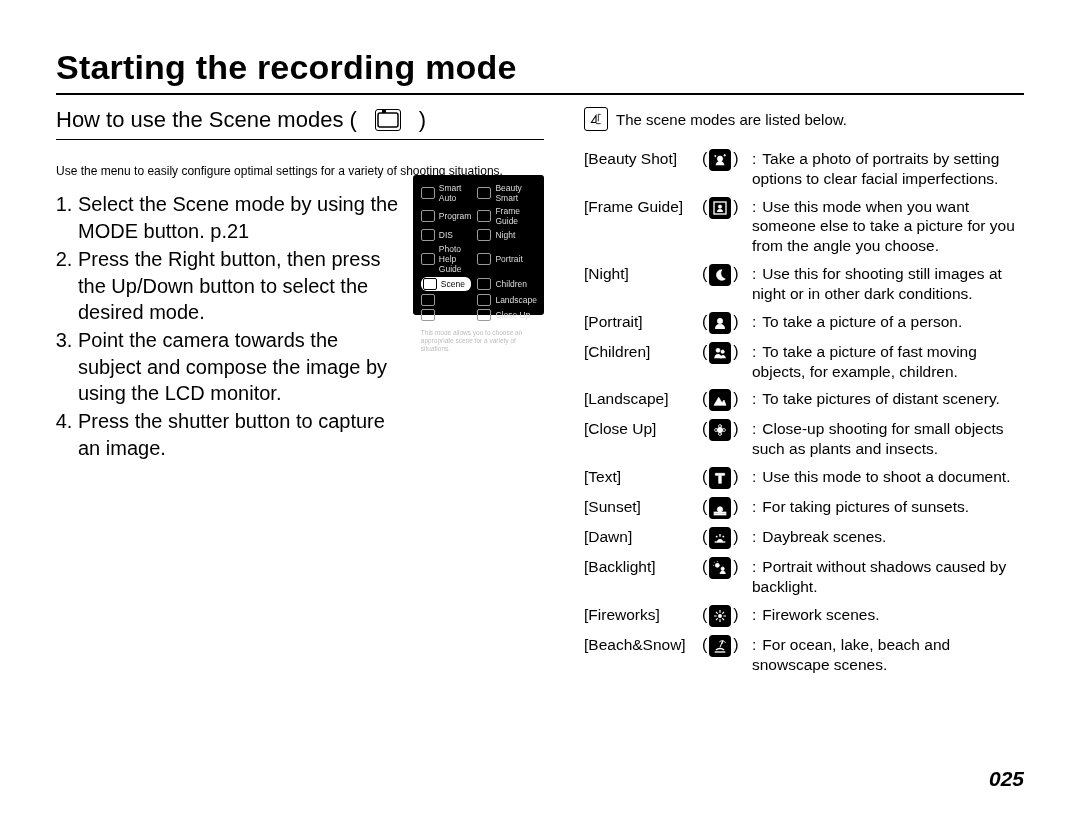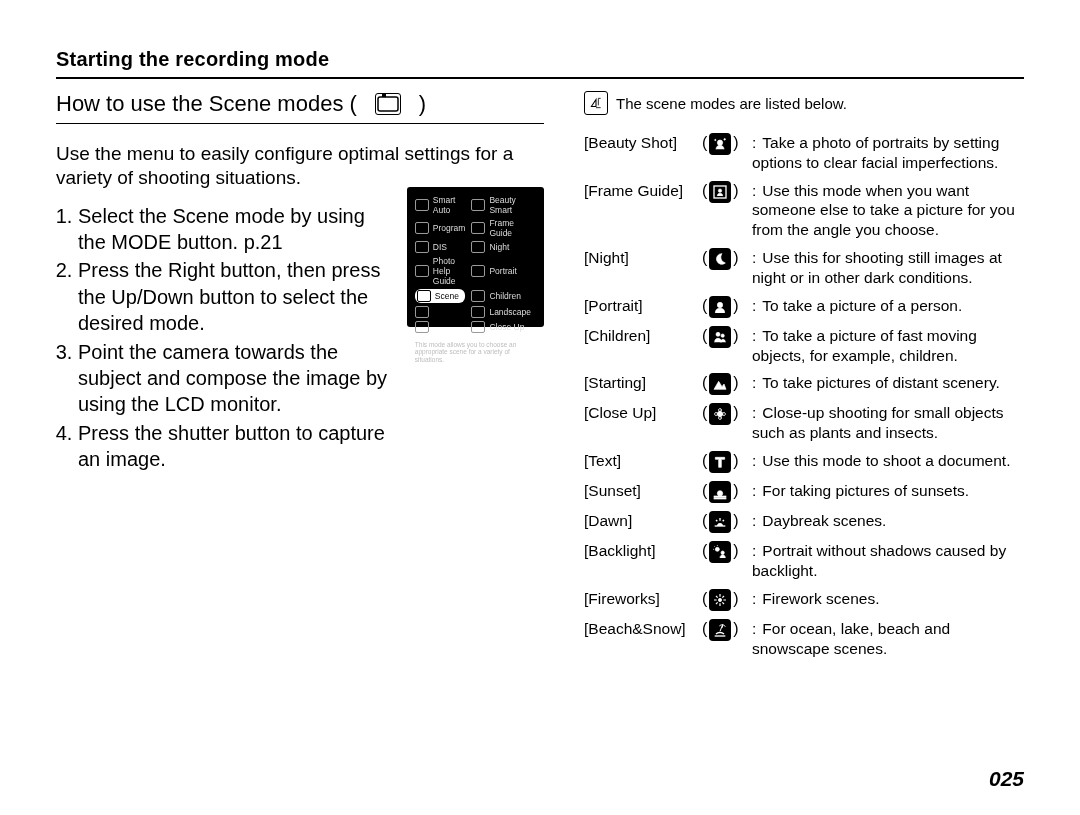--- a/index.html
+++ b/index.html
@@ -1,29 +1,29 @@
 <!DOCTYPE html>
 <html><head>
 <meta charset="utf-8">
 <style>
   html,body{margin:0;padding:0;background:#fff;font-family:Arial,Helvetica,sans-serif;color:#000}
   .page{width:1080px;height:815px;box-sizing:border-box;padding:48px 56px 28px 56px;position:relative}
   .rule{border-bottom:2px solid #000;margin-top:6px}
-  .title{font-size:20px;font-weight:bold;letter-spacing:.2px}
+  .title{font-size:34px;font-weight:bold;letter-spacing:.2px}
   .cols{display:flex;gap:40px;margin-top:12px}
   .left{width:488px}
   .right{flex:1}
   .subhead{font-size:22px;font-weight:400;border-bottom:1.5px solid #000;padding-bottom:6px;display:flex;align-items:center;gap:18px}
   .subhead .icon{display:inline-flex;align-items:center;justify-content:center;width:24px;height:20px;border:1.5px solid #000;border-radius:3px;font-size:10px;font-weight:bold}
-  .intro{font-size:19px;line-height:1.28;margin-top:18px}
+  .intro{font-size:12px;line-height:1.28;margin-top:24px}
   .steps{margin:12px 0 0 0;padding:0 0 0 22px;font-size:20px;line-height:1.32}
   .steps li{margin-bottom:2px}
   .step-row{display:flex;gap:14px;align-items:flex-start}
   
-  .lcd{width:160px;height:140px;background:#000;border-radius:3px;color:#dcdcdc;font-size:8.5px;padding:8px 13px 6px 8px;box-sizing:border-box;display:flex;flex-direction:column;gap:2px;margin-top:-4px}
+  .lcd{width:160px;height:140px;background:#000;border-radius:3px;color:#dcdcdc;font-size:8.5px;padding:8px 7px 6px 8px;box-sizing:border-box;display:flex;flex-direction:column;gap:2px;margin-top:-4px}
   .lcd-grid{display:grid;grid-template-columns:1fr 1fr;gap:3px 6px;flex:0 0 auto}
   .lcd-item{display:flex;align-items:center;gap:4px}
   .lcd-ico{width:12px;height:10px;border:1px solid #9a9a9a;border-radius:2px;flex:0 0 auto}
   .lcd-item.hl{background:#fff;color:#000;border-radius:6px;padding:1px 2px}
   .lcd-item.hl .lcd-ico{border-color:#000}
   .lcd-desc{font-size:6.5px;line-height:1.2;margin-top:6px;color:#bdbdbd}
   
   .notehead{display:flex;align-items:center;gap:8px;font-size:15px}
   .note-ico{width:22px;height:22px;border:1.5px solid #000;border-radius:3px;display:flex;align-items:center;justify-content:center}
   .note-ico svg{width:14px;height:14px}
@@ -204,21 +204,21 @@
               <span class="mico">
                 <svg viewBox="0 0 24 24">
                   <use href="#children-icon"></use>
                 </svg>
               </span>
               <span class="paren">)</span>
             </span>
             <span class="mdesc"><span class="colon">:</span>To take a picture of fast moving objects, for example, children.</span>
           </div>
           <div class="mode">
-            <span class="mlabel">[Starting]</span>
+            <span class="mlabel">[Landscape]</span>
             <span class="micon-wrap">
               <span class="paren">(</span>
               <span class="mico">
                 <svg viewBox="0 0 24 24">
                   <use href="#landscape-icon"></use>
                 </svg>
               </span>
               <span class="paren">)</span>
             </span>
             <span class="mdesc"><span class="colon">:</span>To take pictures of distant scenery.</span>

